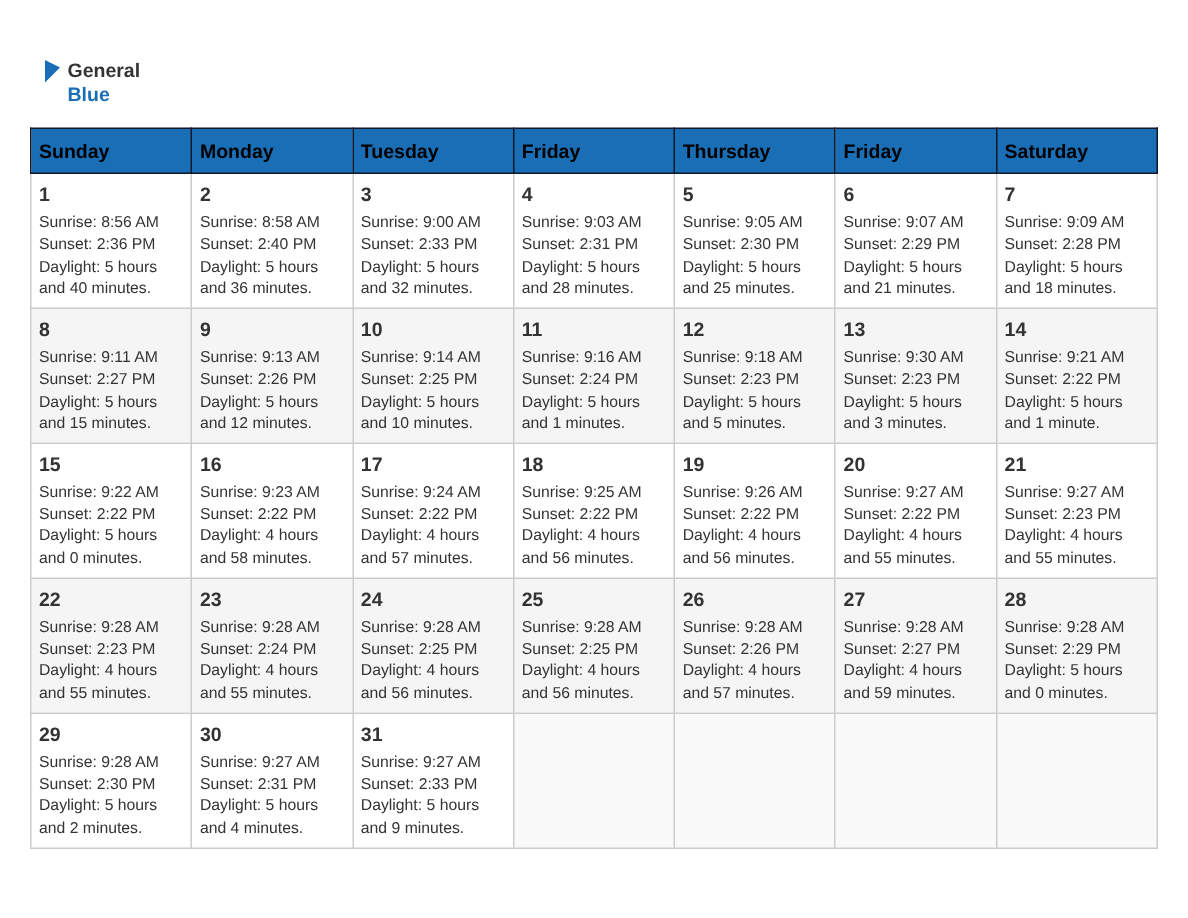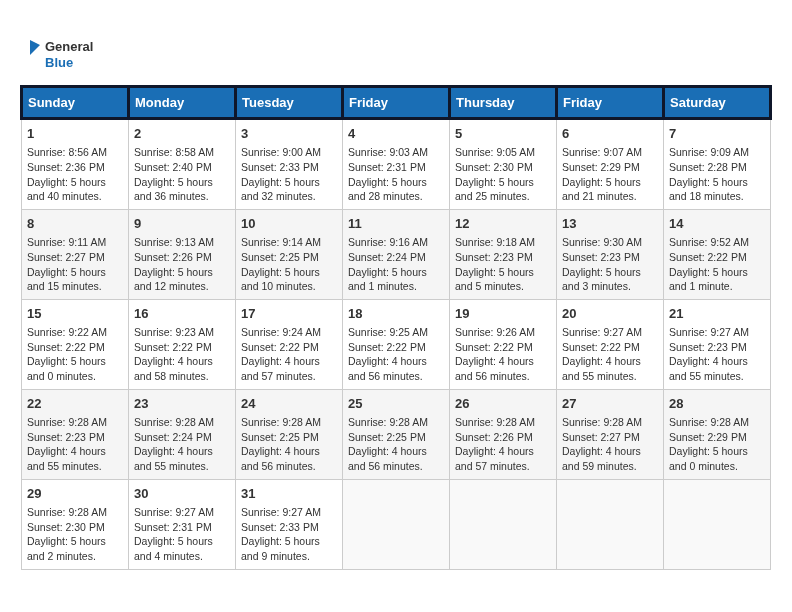--- a/index.html
+++ b/index.html
@@ -34,26 +34,26 @@
       font-size: 15px;
       color: #555;
     }
     table {
       width: 100%;
       border-collapse: collapse;
       table-layout: fixed;
     }
     thead tr th {
       background-color: #1a6eb5;
-      color: #ffffff;
+      color: #000000;
       font-size: 13px;
       font-weight: bold;
       padding: 7px 5px;
       text-align: left;
-      border: 3px solid #0f172a;
+      border: 1px solid #0f172a;
     }
     tbody tr td {
       vertical-align: top;
       font-size: 10.5px;
       color: #333;
       padding: 5px 5px;
       border: 1px solid #ccc;
       height: 80px;
       background: #fff;
       line-height: 1.4;
@@ -193,21 +193,21 @@
         </td>
         <td>
           <span class="day-number">13</span>
           <div>Sunrise: 9:30 AM</div>
           <div>Sunset: 2:23 PM</div>
           <div>Daylight: 5 hours</div>
           <div>and 3 minutes.</div>
         </td>
         <td>
           <span class="day-number">14</span>
-          <div>Sunrise: 9:52 AM</div>
+          <div>Sunrise: 9:21 AM</div>
           <div>Sunset: 2:22 PM</div>
           <div>Daylight: 5 hours</div>
           <div>and 1 minute.</div>
         </td>
       </tr>
       <tr>
         <td>
           <span class="day-number">15</span>
           <div>Sunrise: 9:22 AM</div>
           <div>Sunset: 2:22 PM</div>

